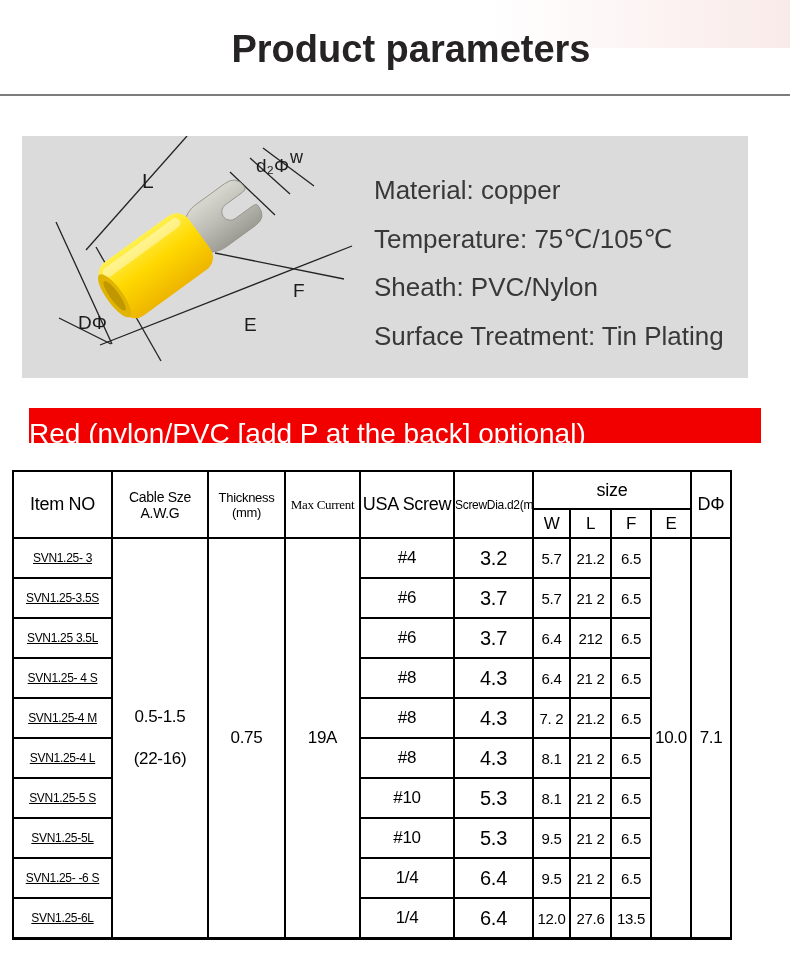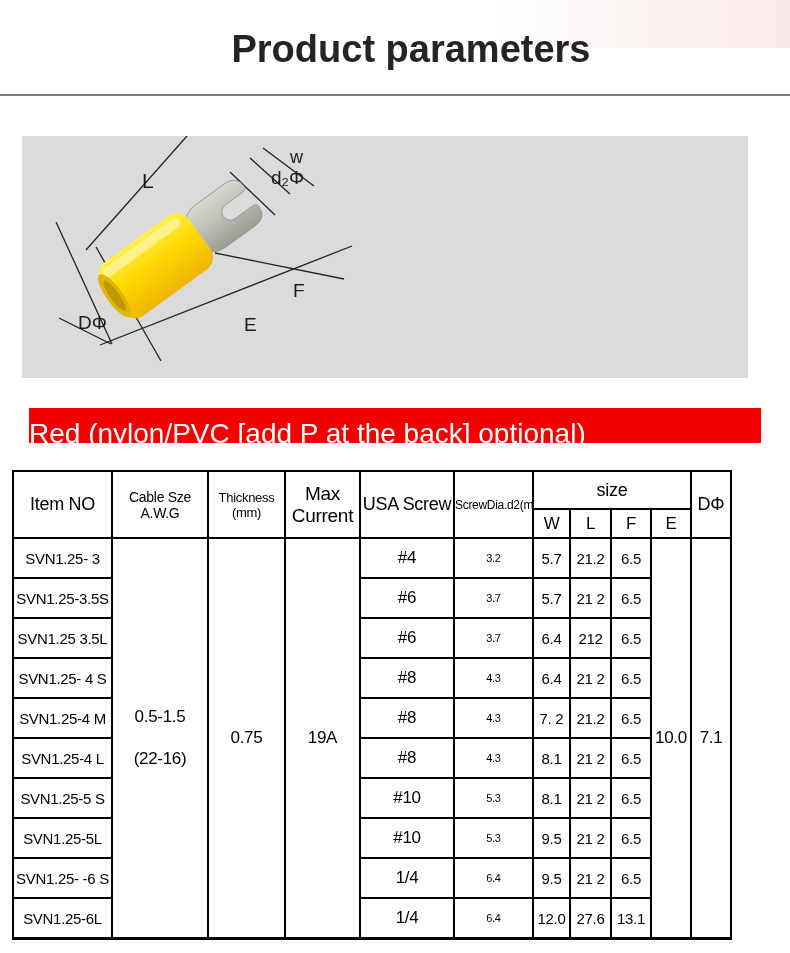--- a/index.html
+++ b/index.html
@@ -23,21 +23,21 @@
   }
   
   .product-panel {
     position:absolute; left:22px; top:136px; width:726px; height:242px;
     background:#dbdbdb;
   }
   .product-panel svg { position:absolute; left:0; top:0; }
   .dim-label { position:absolute; color:#1c1c1c; line-height:1; }
   .dim-L    { left:120px; top:34px;  font-size:21px; }
   .dim-w    { left:268px; top:12px;  font-size:18px; }
-  .dim-d2   { left:234px; top:32px;  font-size:19px;margin-left:15px; }
+  .dim-d2   { left:234px; top:20px;  font-size:19px; }
   .dim-F    { left:271px; top:145px; font-size:19px; }
   .dim-E    { left:222px; top:179px; font-size:19px; }
   .dim-D    { left:56px;  top:177px; font-size:19px; }
   .specs {
     position:absolute; left:352px; top:30px; width:370px;
     font-size:26px; color:#383838;
   }
   .spec-line { height:48.5px; line-height:48.5px; white-space:nowrap; }
   
   .banner {
@@ -54,31 +54,31 @@
     border:2px solid #000; text-align:center; vertical-align:middle;
     padding:0; overflow:hidden; font-weight:400; letter-spacing:-0.3px;
   }
   table.params { border:2px solid #000; border-bottom:3px solid #000; }
   thead tr.hrow1 { height:38px; }
   thead tr.hrow2 { height:29px; }
   tbody tr { height:40px; }
   .h-item  { font-size:18px; }
   .h-cable { font-size:14px; }
   .h-th    { font-size:13px; }
-  .h-mc    { font-size:19px; }
+  .h-mc    { font-size:13px;font-family:Liberation Serif, serif; }
   .h-screw { font-size:18px; }
   .h-dia   { font-size:12px; }
   .h-size  { font-size:18px; }
   .h-wlfe  { font-size:17px; }
   .h-dphi  { font-size:18px; }
-  td.c-item  { font-size:15px; }
+  td.c-item  { font-size:12px;text-decoration:underline; }
   td.c-cable { font-size:17px;margin-top:40px; }
   td.c-th, td.c-mc { font-size:17px;margin-top:8px; }
   td.c-screw { font-size:17px; }
-  td.c-dia   { font-size:11px; }
+  td.c-dia   { font-size:20px; }
   td.c-num   { font-size:15px; }
   td.c-e, td.c-dphi { font-size:17px; }
   .cable-gap { margin-top:22px; }
 </style>
 </head>
 <body>
 
 <div class="page">
 
   <div class="page-title">Product parameters</div>
@@ -120,20 +120,26 @@
       </g>
     </svg>
 
     <span class="dim-label dim-L">L</span>
     <span class="dim-label dim-w">w</span>
     <span class="dim-label dim-d2">d₂Φ</span>
     <span class="dim-label dim-F">F</span>
     <span class="dim-label dim-E">E</span>
     <span class="dim-label dim-D">DΦ</span>
 
+    <div class="specs">
+      <div class="spec-line">Material: copper</div>
+      <div class="spec-line">Temperature: 75℃/105℃</div>
+      <div class="spec-line">Sheath: PVC/Nylon</div>
+      <div class="spec-line">Surface Treatment: Tin Plating</div>
+    </div>
   </section>
 
   <div class="banner" style="background: rgb(242, 0, 0); color: rgb(255, 255, 255);">Red (nylon/PVC [add P at the back] optional)</div>
 
   <table class="params">
     <colgroup>
       <col style="width:99px">
         <col style="width:96px">
         <col style="width:77px">
       <col style="width:75px">
@@ -245,18 +251,18 @@
           <td class="c-num">9.5</td>
           <td class="c-num">21 2</td>
           <td class="c-num">6.5</td>
         </tr>
         <tr>
           <td class="c-item">SVN1.25-6L</td>
           <td class="c-screw">1/4</td>
           <td class="c-dia">6.4</td>
           <td class="c-num">12.0</td>
           <td class="c-num">27.6</td>
-          <td class="c-num">13.1</td>
+          <td class="c-num">13.5</td>
         </tr>
       </tbody>
   </table>
 
 </div>
 
 </body></html>

